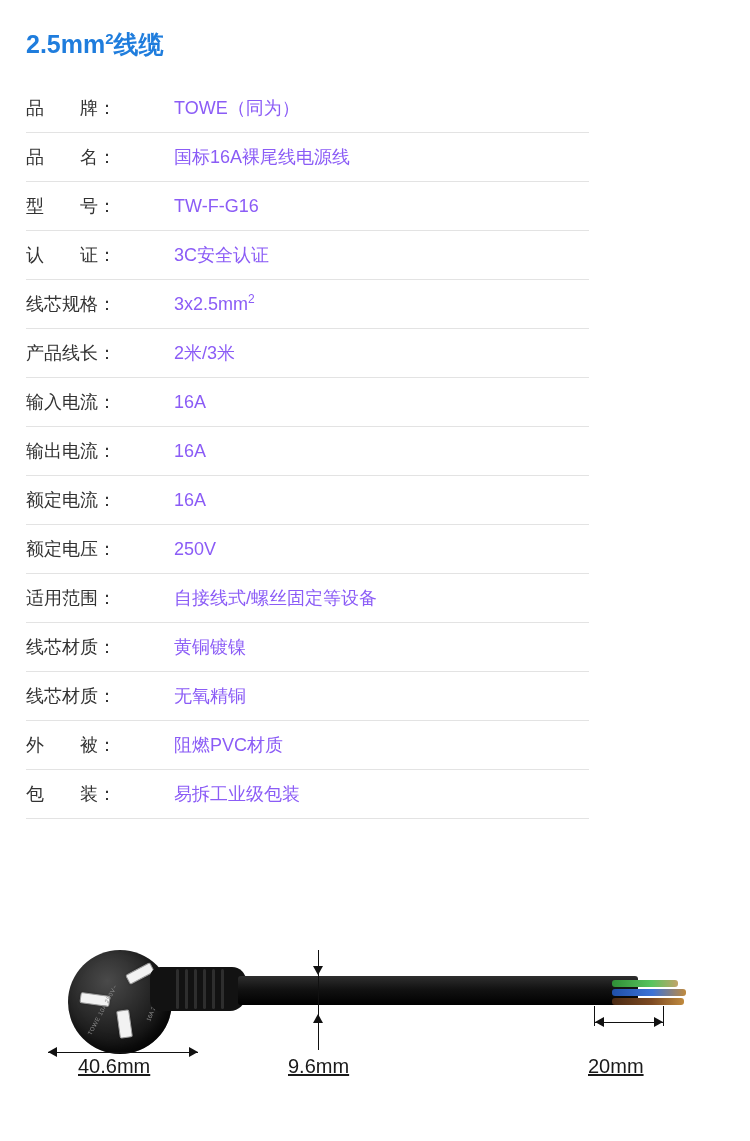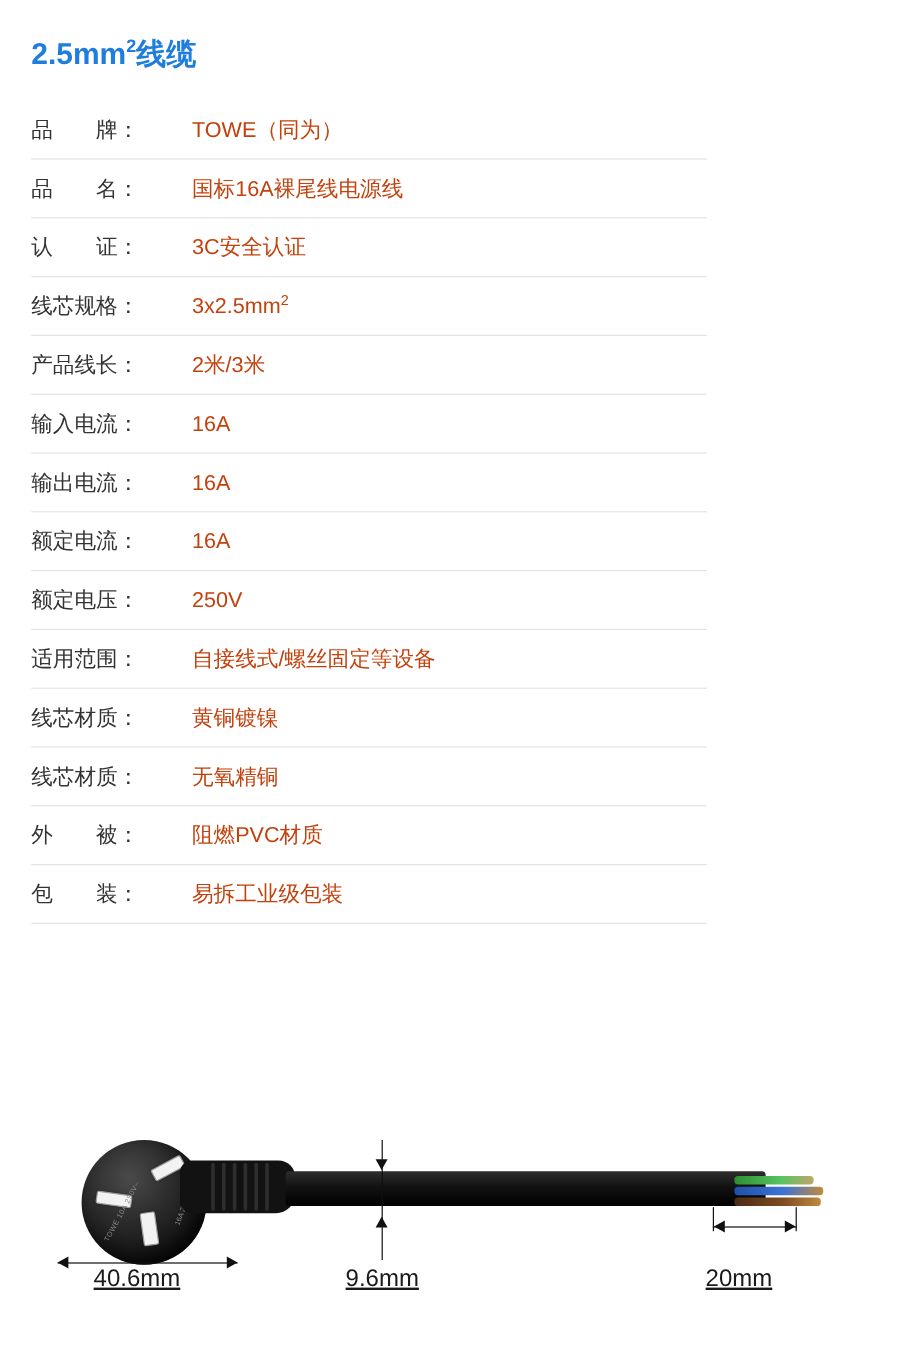--- a/index.html
+++ b/index.html
@@ -43,35 +43,36 @@
     left: 26px;
     top: 84px;
     width: 563px;
     border-collapse: collapse;
   }
   .spec-row {
     height: 48px;
     border-bottom: 1px solid #e3e3e3;
     display: flex;
     align-items: center;
+    gap: 14px;
   }
   .spec-label {
     width: 126px;
     min-width: 126px;
     font-size: 18px;
     color: #333333;
     display: flex;
     justify-content: space-between;
     box-sizing: border-box;
     padding-right: 2px;
     white-space: nowrap;
   }
   .spec-value {
     font-size: 18px;
-    color: #c2410c;
+    color: #8b5cf6;
     white-space: nowrap;
     padding-left: 8px;
   }
   .spec-value sup {
     font-size: 12px;
     vertical-align: super;
     line-height: 0;
   }
   
   .photo {
@@ -254,20 +255,24 @@
     <div class="spec-row">
       <div class="spec-label">品　　牌：</div>
       <div class="spec-value">TOWE（同为）</div>
     </div>
 
     <div class="spec-row">
       <div class="spec-label">品　　名：</div>
       <div class="spec-value">国标16A裸尾线电源线</div>
     </div>
 
+    <div class="spec-row">
+      <div class="spec-label">型　　号：</div>
+      <div class="spec-value">TW-F-G16</div>
+    </div>
 
     <div class="spec-row">
       <div class="spec-label">认　　证：</div>
       <div class="spec-value">3C安全认证</div>
     </div>
 
     <div class="spec-row">
       <div class="spec-label">线芯规格：</div>
       <div class="spec-value"><span>3x2.5mm</span><sup>2</sup></div>
     </div>

